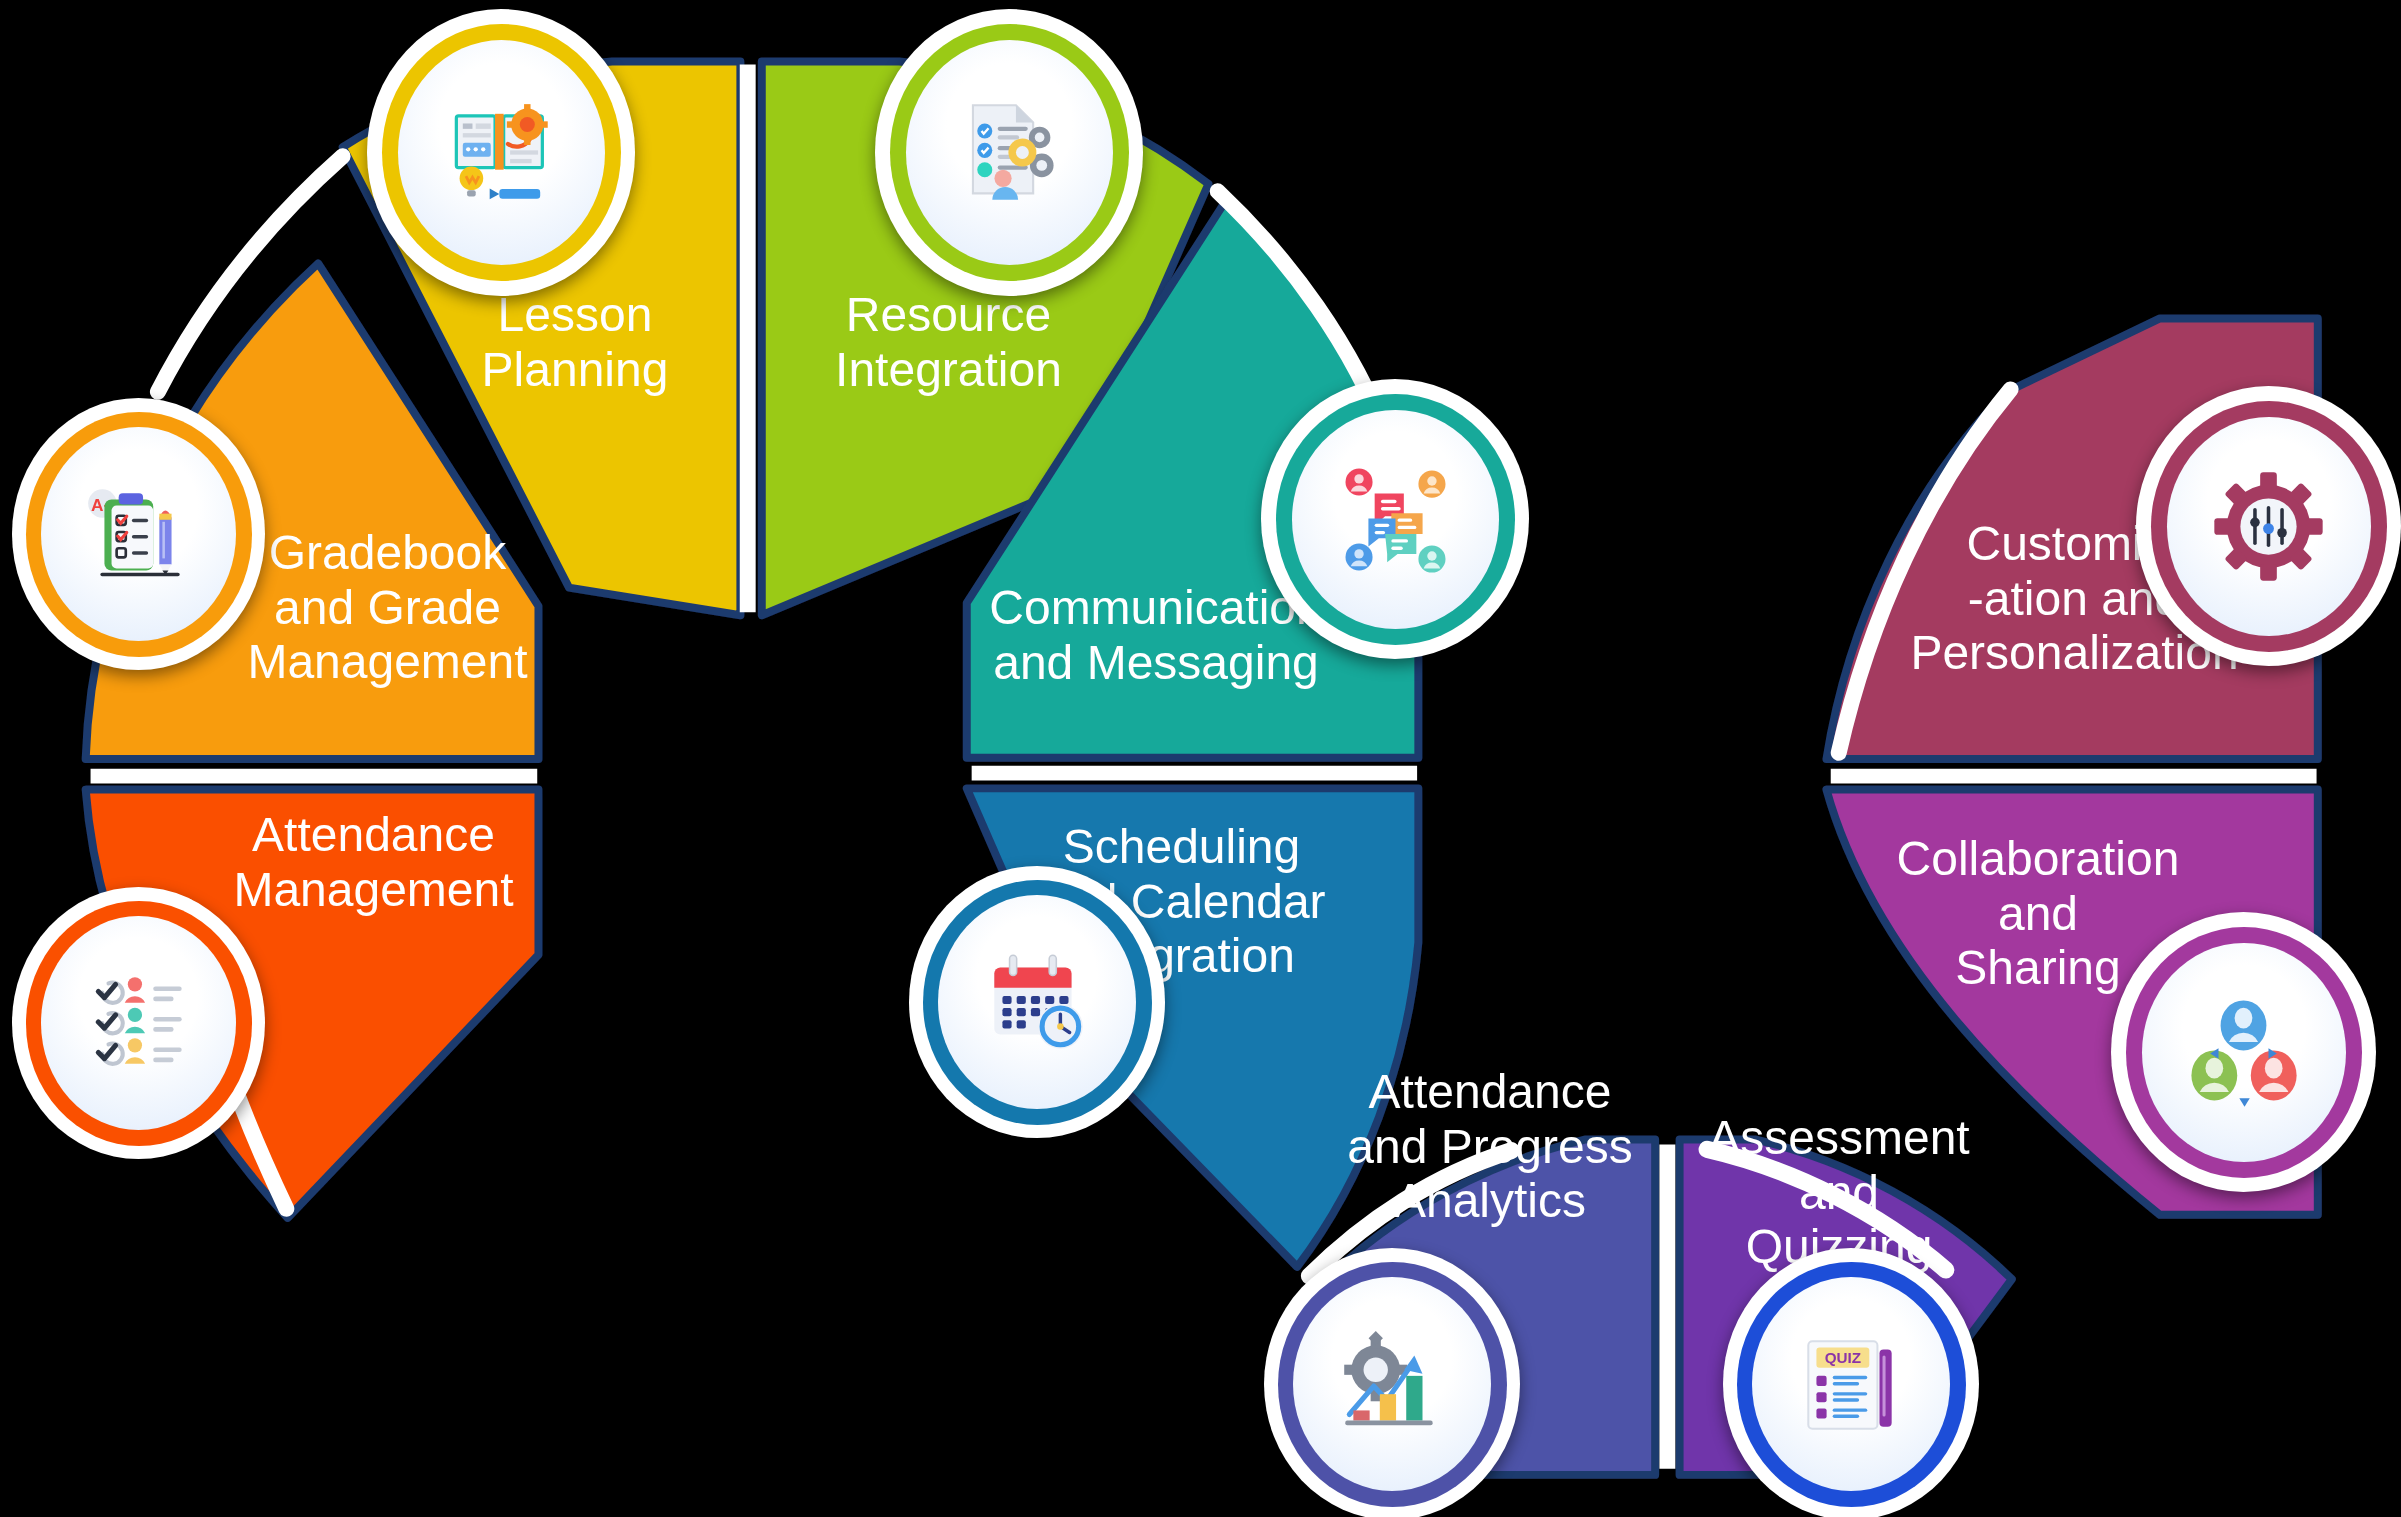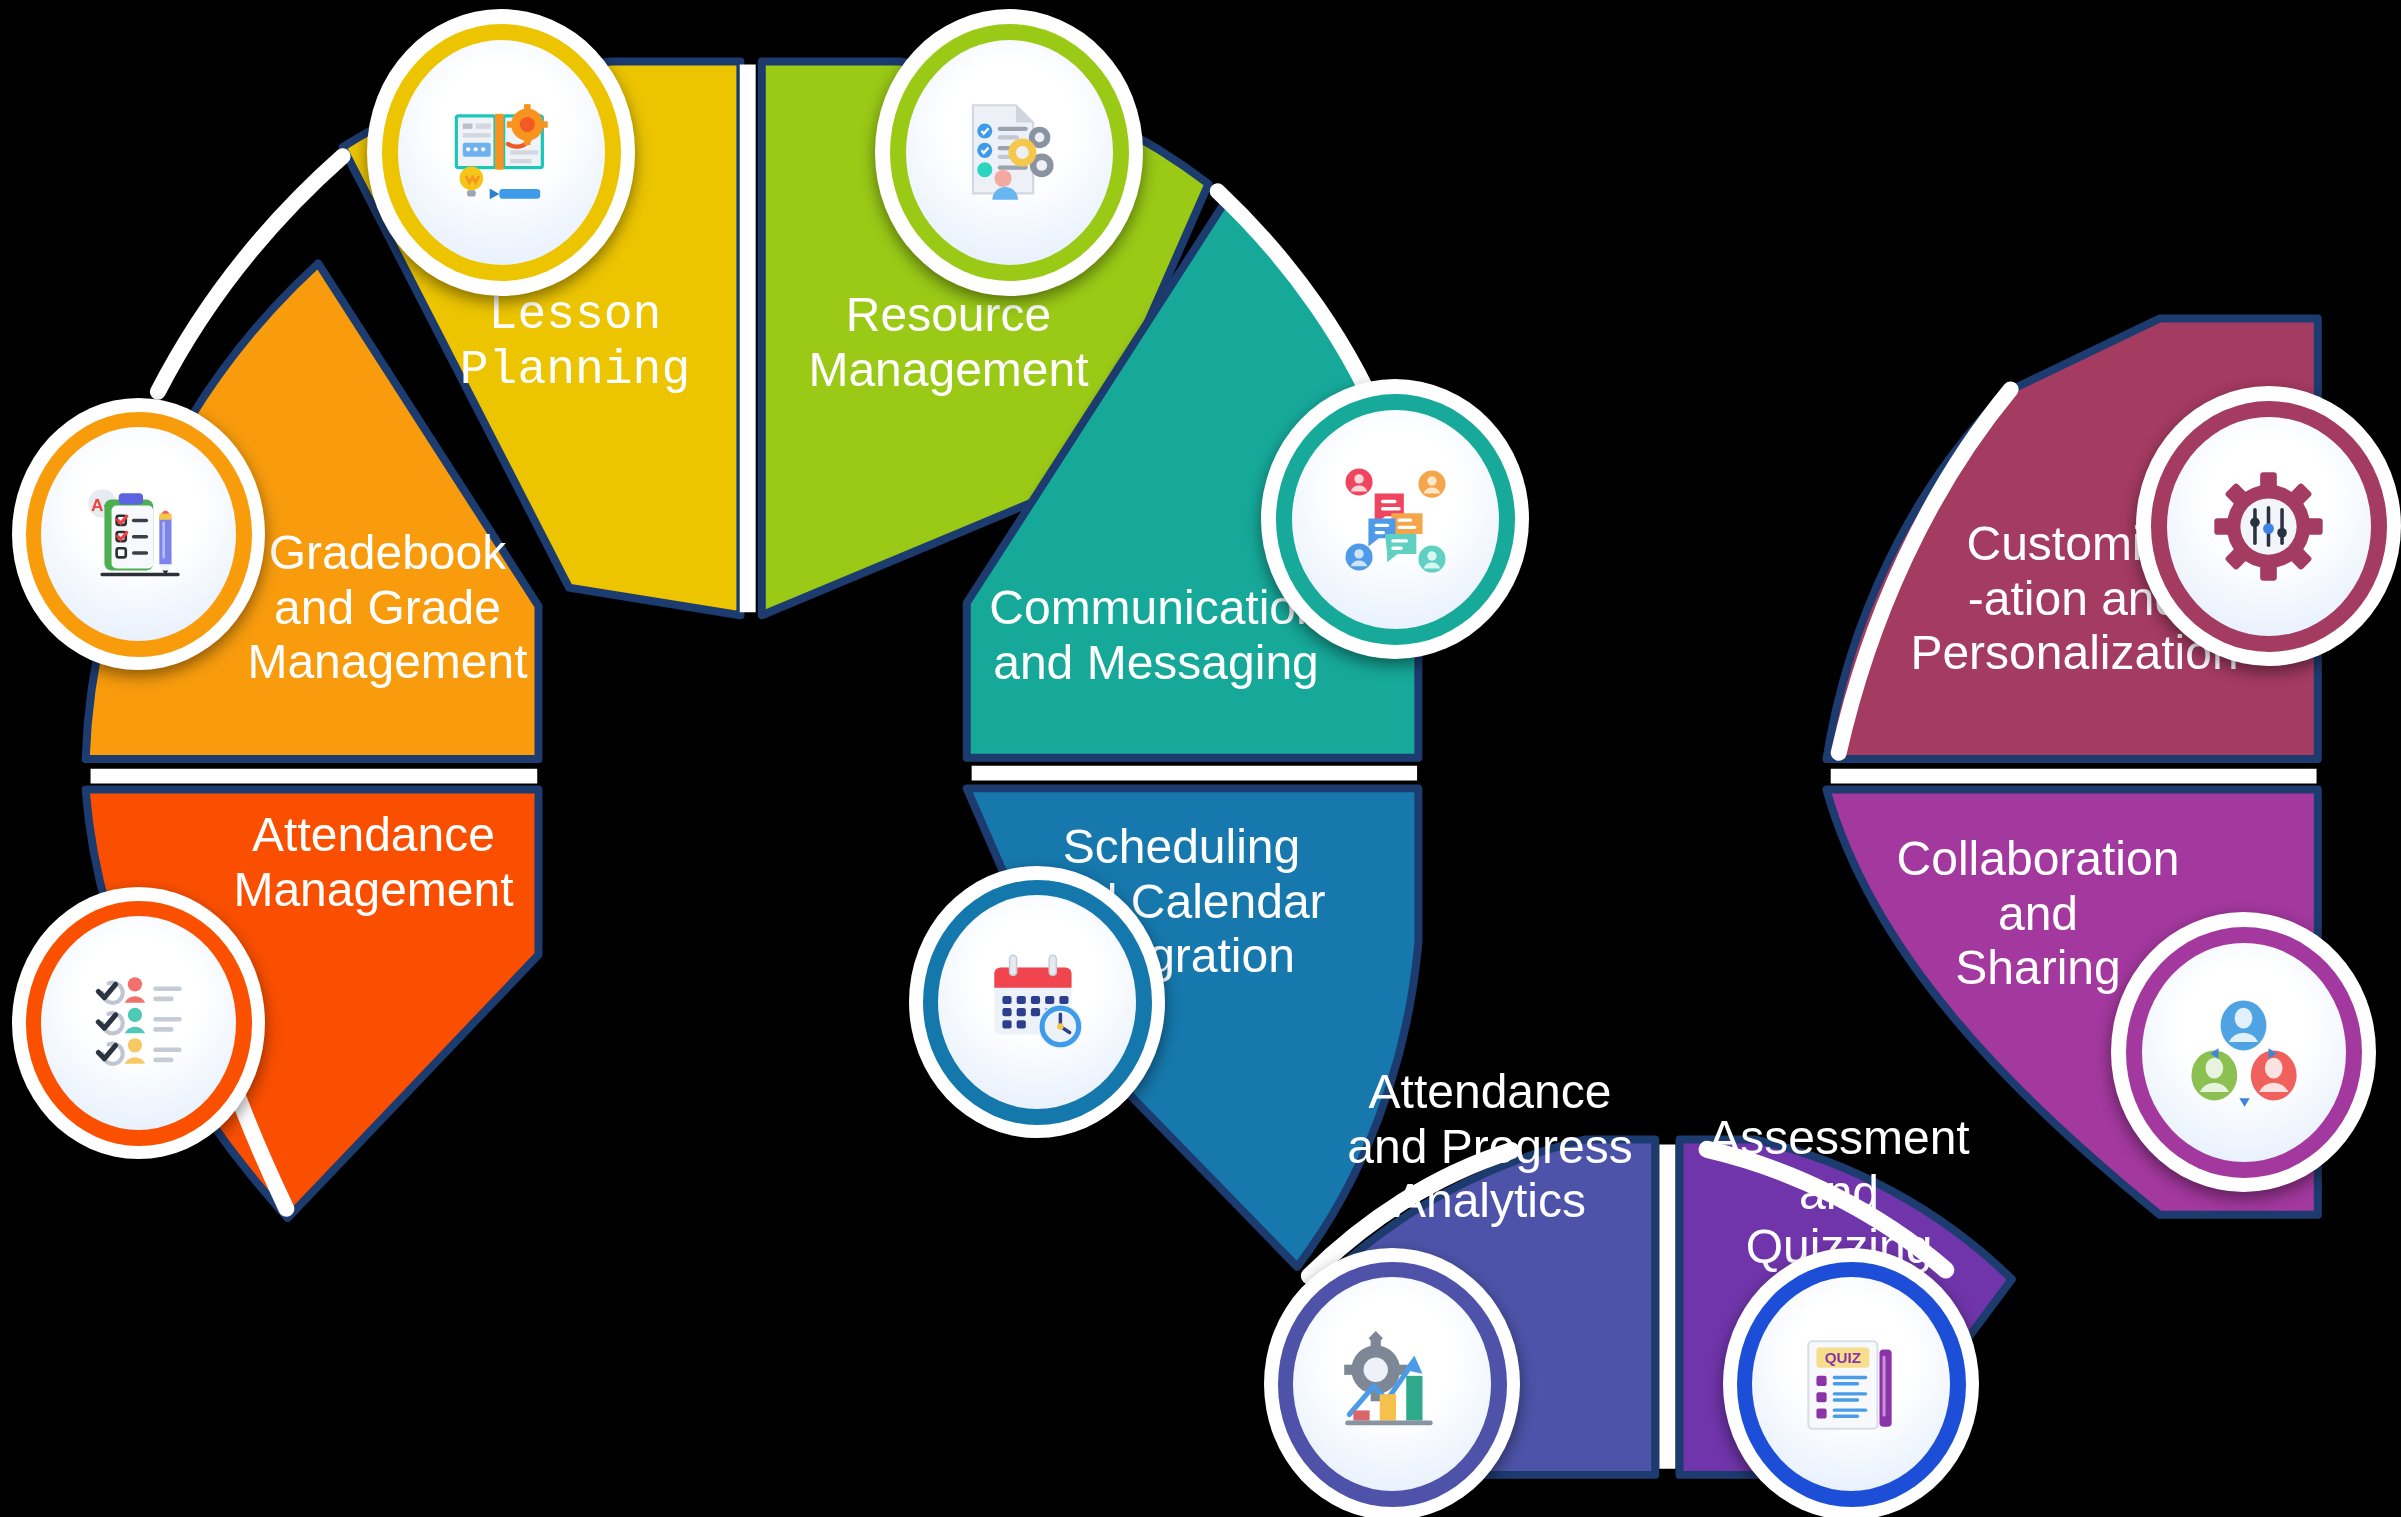--- a/index.html
+++ b/index.html
@@ -87,32 +87,32 @@
     </g>
 
     <g filter="url(#segshadow)">
       <path d="M 2985,1290 L 3788,1290 L 3788,1985 L 3530,1985 C 3290,1790 3060,1560 2985,1290 Z" fill="#A3399E" stroke="#1F3A6E" stroke-width="13" stroke-linejoin="round"></path>
     </g>
 
     <path d="M 3286,636 C 3150,800 3055,1010 3005,1230" stroke="#fff" stroke-width="26" fill="none" stroke-linecap="round"></path>
     <path d="M 2992,1268 L 3786,1268" stroke="#fff" stroke-width="24" fill="none"></path>
   </svg>
 
-  <div class="seg-label" style="left:428px;top:288px;width:294px;font-size:48px;font-family:Liberation Mono, monospace;">Lesson
+  <div class="seg-label" style="left:428px;top:288px;width:294px;font-size:48px;">Lesson
 Planning</div>
 
   <div class="seg-label" style="left:216px;top:526px;width:343px;font-size:48px;">Gradebook
 and Grade
 Management</div>
 
   <div class="seg-label" style="left:202px;top:808px;width:343px;font-size:48px;">Attendance
 Management</div>
 
   <div class="seg-label" style="left:777px;top:288px;width:343px;font-size:48px;">Resource
-Management</div>
+Integration</div>
 
   <div class="seg-label" style="left:942px;top:581px;width:428px;font-size:48px;">Communication
 and Messaging</div>
 
   <div class="seg-label" style="left:955px;top:820px;width:453px;font-size:48px;">Scheduling
 and Calendar
 Integration</div>
 
   <div class="seg-label" style="left:1325px;top:1065px;width:330px;font-size:48px;">Attendance
 and Progress

